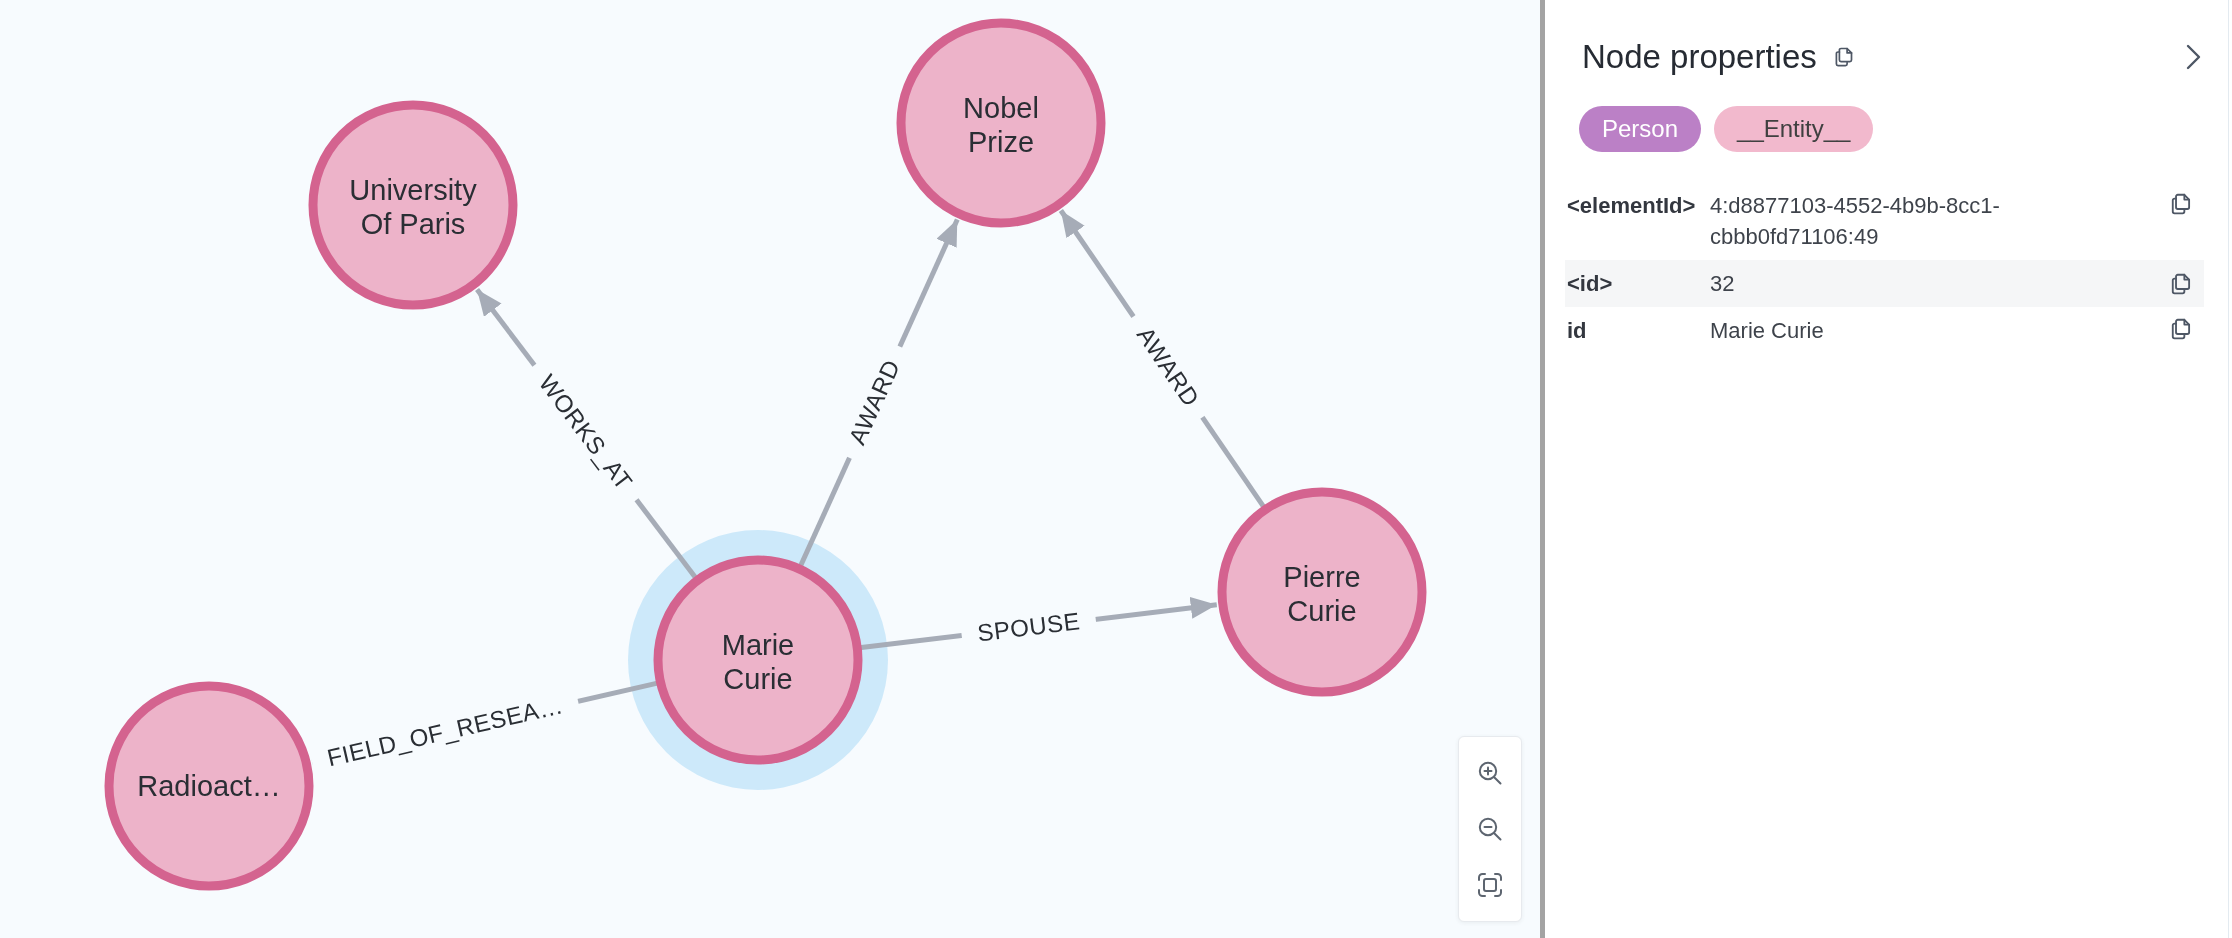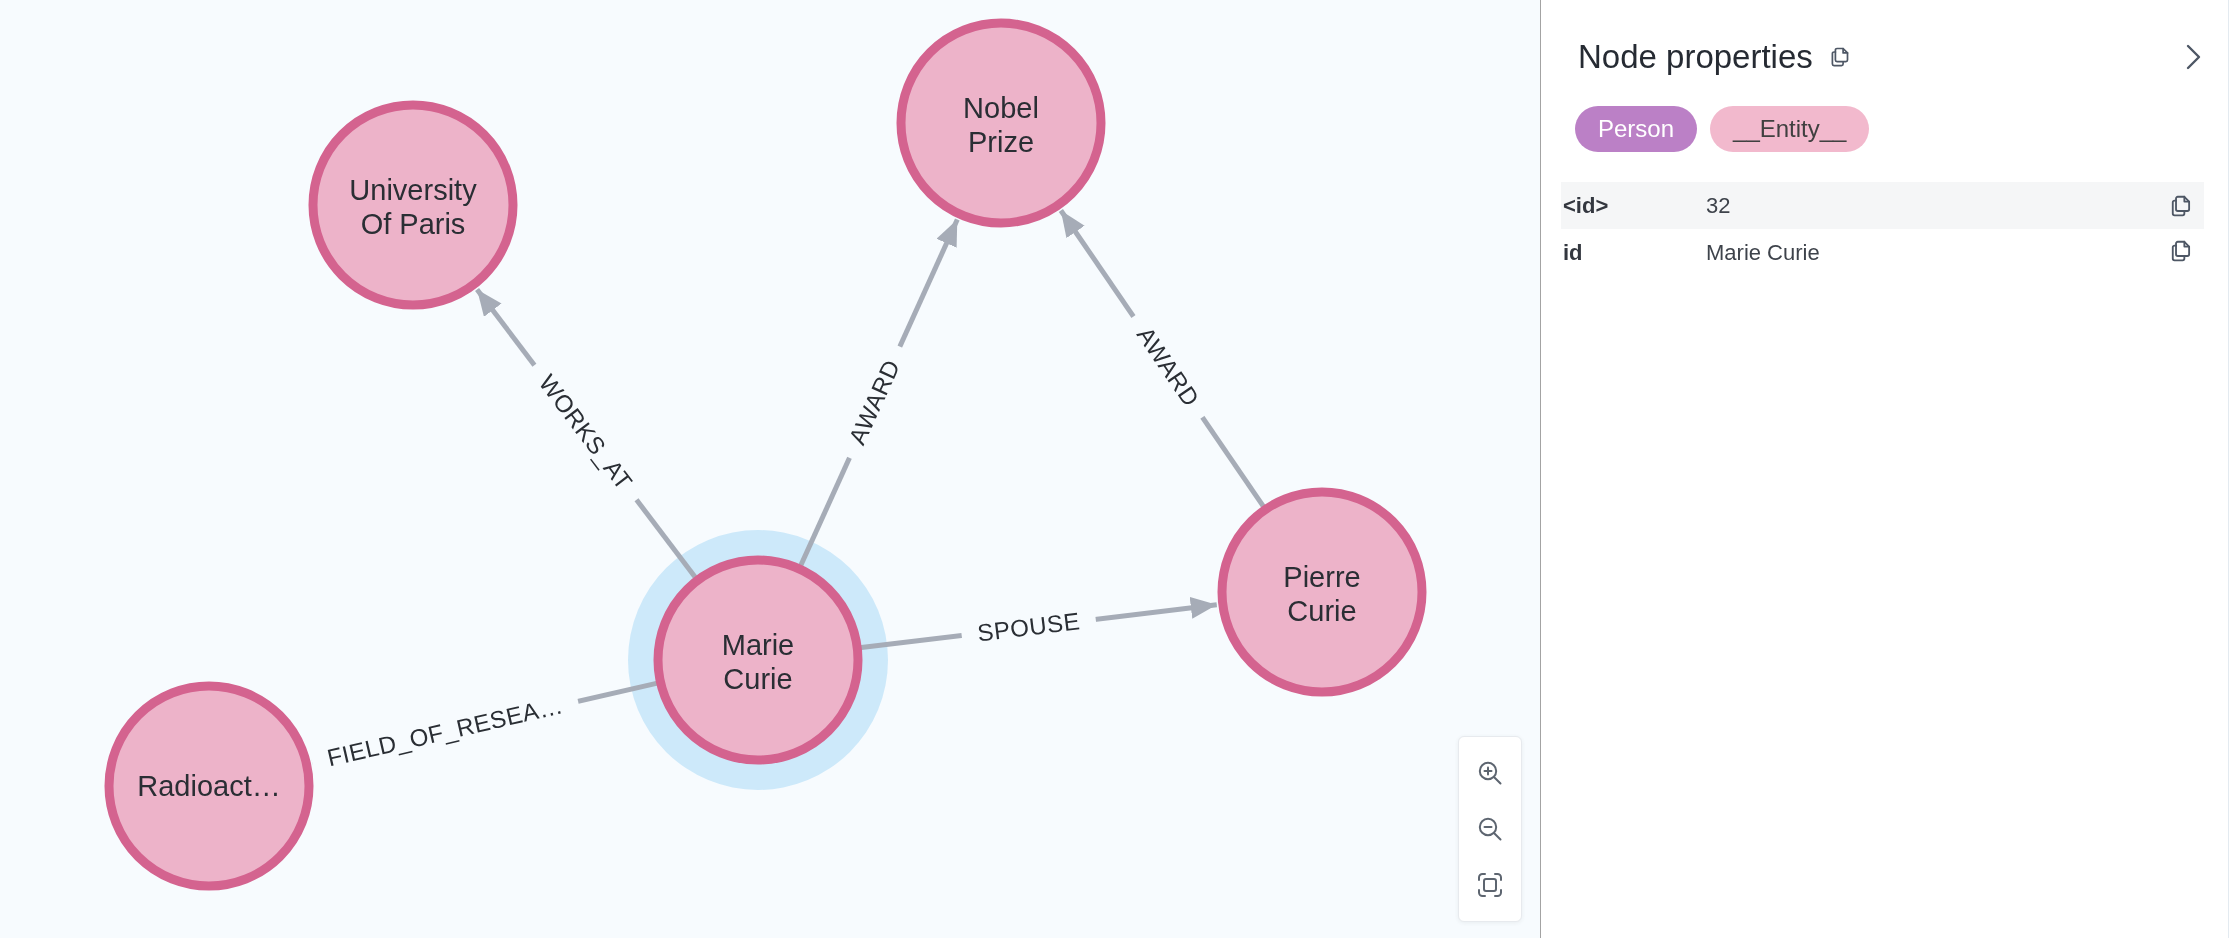--- a/index.html
+++ b/index.html
@@ -24,21 +24,21 @@
     justify-content:space-evenly;align-items:center;
     box-shadow:0 1px 4px rgba(40,50,60,0.07);
   }
   .ctrl-btn{
     width:44px;height:40px;border:none;background:none;padding:0;margin:0;
     display:flex;align-items:center;justify-content:center;cursor:pointer;color:#5D6570;
   }
   
   .side-panel{
     position:absolute;left:1540px;top:0;width:692px;height:938px;
-    background:#ffffff;border-left:1px solid #a3a3a3;box-sizing:border-box;
+    background:#ffffff;border-left:5px solid #a3a3a3;box-sizing:border-box;
   }
   .side-panel::after{ 
     content:"";position:absolute;top:0;right:3px;width:1px;height:100%;background:#E3EAF0;
   }
   .panel-header{display:flex;align-items:center;margin:38px 26px 0 37px;}
   .panel-title{font-size:33px;color:#262B33;}
   .icon-btn{background:none;border:none;padding:0;margin:0;cursor:pointer;color:#4E5765;display:flex;align-items:center;}
   .title-copy{margin-left:15px;}
   .collapse-btn{margin-left:auto;}
   .badge-row{margin:30px 26px 0 34px;display:flex;gap:13px;}
@@ -179,20 +179,31 @@
       </span>
     </button>
   </div>
 
   <div class="badge-row" id="badge-row">
       <span class="badge" style="background: rgb(187, 128, 198); color: rgb(255, 255, 255);">Person</span>
       <span class="badge" style="background: rgb(242, 185, 205); color: #404040;">__Entity__</span>
     </div>
 
   <div class="props" id="props">
+      <div class="prop-row">
+        <span class="prop-key">&lt;elementId&gt;</span>
+        <span class="prop-val">4:d8877103-4552-4b9b-8cc1-cbbb0fd71106:49</span>
+        <button class="icon-btn prop-copy">
+          <svg width="26" height="26" viewBox="0 0 24 24" fill="none" stroke="currentColor" stroke-width="1.7" stroke-linecap="round" stroke-linejoin="round">
+            <path d="M9 3.5 h6.1 L19.5 7.9 V15 a1.6 1.6 0 0 1 -1.6 1.6 H9 A1.6 1.6 0 0 1 7.4 15 V5.1 A1.6 1.6 0 0 1 9 3.5 Z"></path>
+            <path d="M15.1 3.5 V7.9 h4.4"></path>
+            <path d="M7.4 7 H6 a1.6 1.6 0 0 0 -1.6 1.6 V19 A1.6 1.6 0 0 0 6 20.6 h7.5 a1.6 1.6 0 0 0 1.6 -1.6 v-1.4"></path>
+          </svg>
+        </button>
+      </div>
       <div class="prop-row alt">
         <span class="prop-key">&lt;id&gt;</span>
         <span class="prop-val">32</span>
         <button class="icon-btn prop-copy">
           <svg width="26" height="26" viewBox="0 0 24 24" fill="none" stroke="currentColor" stroke-width="1.7" stroke-linecap="round" stroke-linejoin="round">
             <path d="M9 3.5 h6.1 L19.5 7.9 V15 a1.6 1.6 0 0 1 -1.6 1.6 H9 A1.6 1.6 0 0 1 7.4 15 V5.1 A1.6 1.6 0 0 1 9 3.5 Z"></path>
             <path d="M15.1 3.5 V7.9 h4.4"></path>
             <path d="M7.4 7 H6 a1.6 1.6 0 0 0 -1.6 1.6 V19 A1.6 1.6 0 0 0 6 20.6 h7.5 a1.6 1.6 0 0 0 1.6 -1.6 v-1.4"></path>
           </svg>
         </button>

